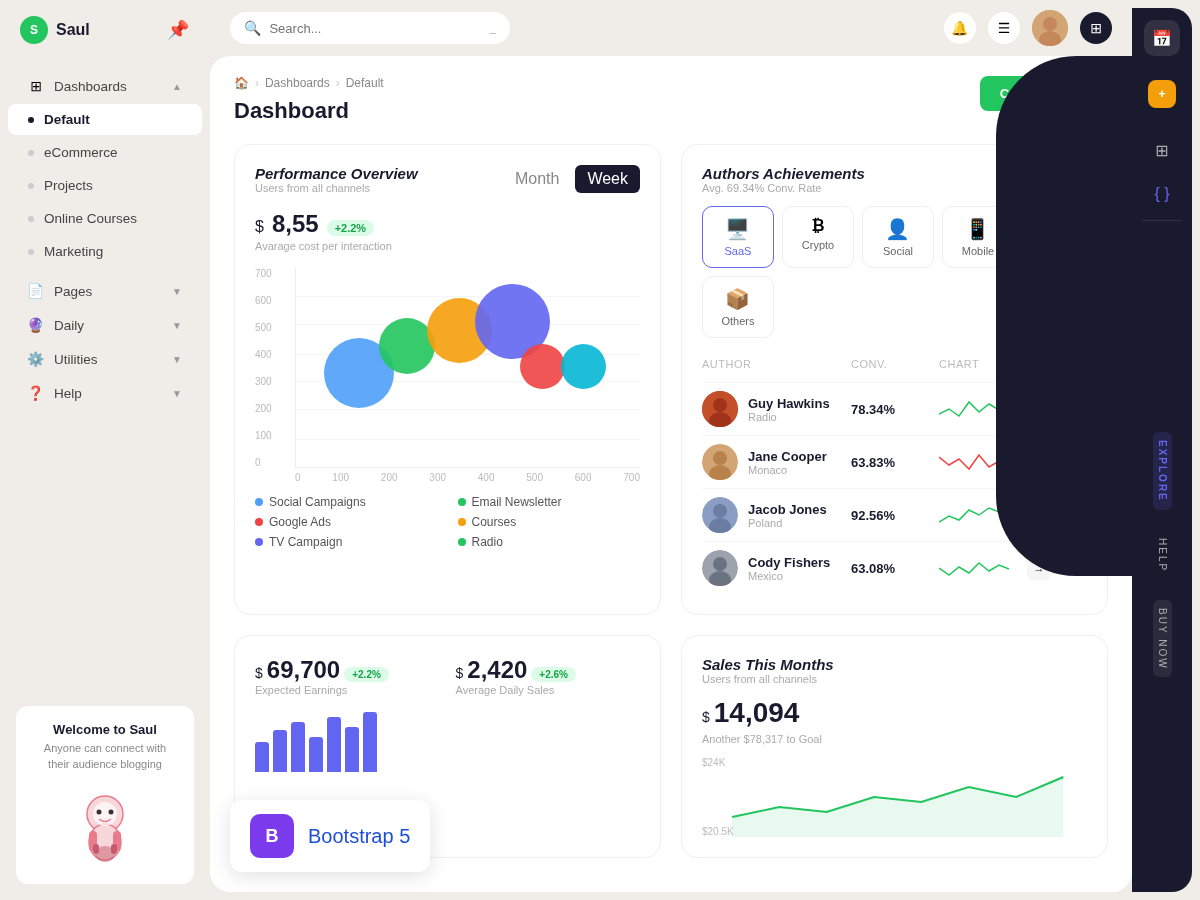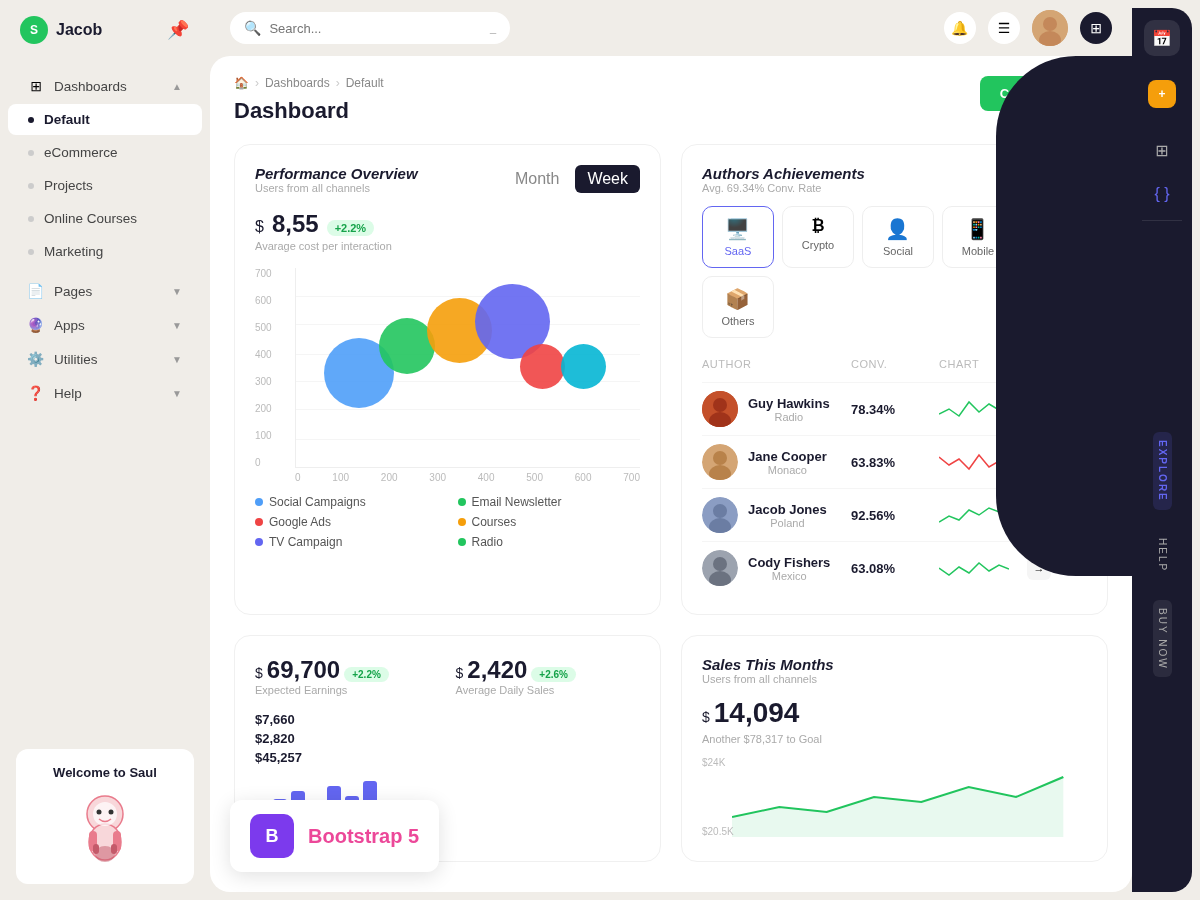--- a/index.html
+++ b/index.html
@@ -66,56 +66,56 @@
     .cat-tab { display: flex; flex-direction: column; align-items: center; gap: 4px; padding: 10px 16px; border-radius: 10px; cursor: pointer; border: 1px solid #eee; min-width: 72px; }
     .cat-tab.active { border-color: #6366f1; }
     .cat-tab-icon { font-size: 20px; }
     .cat-tab-label { font-size: 11px; color: #666; font-weight: 500; }
     .cat-tab.active .cat-tab-label { color: #6366f1; }
 
     
     .authors-table-header { display: grid; grid-template-columns: 1fr 80px 80px 60px; gap: 8px; padding: 4px 0; margin-bottom: 8px; }
     .col-header { font-size: 11px; color: #bbb; font-weight: 500; text-transform: uppercase; letter-spacing: 0.5px; }
     .author-row { display: grid; grid-template-columns: 1fr 80px 80px 60px; gap: 8px; align-items: center; padding: 8px 0; border-top: 1px solid #f5f5f5; }
-    .author-info { display: flex; align-items: center; gap: 10px; text-align: center; }
+    .author-info { display: flex; align-items: center; gap: 10px; }
     .author-name { font-size: 13px; font-weight: 600; color: #1a1a2e; }
     .author-country { font-size: 11px; color: #aaa; }
     .conv-val { font-size: 13px; font-weight: 600; color: #1a1a2e; }
     .mini-chart { height: 30px; display: flex; align-items: center; }
     .view-btn { width: 24px; height: 24px; background: #f5f5f5; border-radius: 6px; display: flex; align-items: center; justify-content: center; font-size: 11px; cursor: pointer; }
 
     
     .right-panel { width: 60px; background: #1a1a2e; display: flex; flex-direction: column; align-items: center; padding: 12px 0; gap: 8px; flex-shrink: 0; border-radius: 0 20px 20px 0; margin: 8px 8px 8px 0; position: relative; overflow: hidden; }
     .rp-icon { width: 36px; height: 36px; border-radius: 10px; display: flex; align-items: center; justify-content: center; font-size: 16px; cursor: pointer; color: #aaa; }
     .rp-divider { height: 1px; background: rgba(255,255,255,0.1); width: 40px; }
     .rp-badge { background: #22c55e; color: white; width: 28px; height: 28px; border-radius: 8px; display: flex; align-items: center; justify-content: center; font-size: 12px; font-weight: 700; }
     .rp-badge-orange { background: #f59e0b; }
 
     
     .sparkline { width: 70px; height: 30px; }
 
     .bootstrap-banner { position: absolute; bottom: 20px; left: 20px; background: white; border-radius: 12px; padding: 14px 20px; display: flex; align-items: center; gap: 14px; box-shadow: 0 4px 20px rgba(0,0,0,0.12); z-index: 100; }
     .bootstrap-icon { width: 44px; height: 44px; background: #7c3aed; border-radius: 10px; display: flex; align-items: center; justify-content: center; color: white; font-weight: 700; font-size: 18px; }
-    .bootstrap-label { font-size: 20px; font-weight: 700; color: #ec4899; }
+    .bootstrap-label { font-size: 20px; font-weight: 400; color: #1d4ed8; }
 
     .layout { display: flex; width: 1200px; height: 900px; }
     .center { display: flex; flex: 1; flex-direction: column; }
     .center-topbar { height: 56px; display: flex; align-items: center; padding: 0 20px; background: #f0ede8; gap: 16px; }
     .center-body { flex: 1; display: flex; gap: 0; overflow: hidden; }
   </style>
 </head>
 <body>
 
 <div class="layout">
 
   <div class="sidebar">
     <div class="sidebar-header">
       <div class="sidebar-logo">
         <div class="logo-icon">S</div>
-        <span class="logo-text">Jacob</span>
+        <span class="logo-text">Saul</span>
       </div>
       <span class="sidebar-pin">📌</span>
     </div>
 
     <div class="sidebar-nav">
 
       <div class="nav-item">
         <div class="nav-item-left">
           <div class="nav-icon">⊞</div>
           <span class="nav-label">Dashboards</span>
@@ -162,21 +162,21 @@
         <div class="nav-item-left">
           <div class="nav-icon">📄</div>
           <span class="nav-label">Pages</span>
         </div>
         <span class="nav-chevron">▼</span>
       </div>
 
       <div class="nav-item">
         <div class="nav-item-left">
           <div class="nav-icon">🔮</div>
-          <span class="nav-label">Apps</span>
+          <span class="nav-label">Daily</span>
         </div>
         <span class="nav-chevron">▼</span>
       </div>
 
       <div class="nav-item">
         <div class="nav-item-left">
           <div class="nav-icon">⚙️</div>
           <span class="nav-label">Utilities</span>
         </div>
         <span class="nav-chevron">▼</span>
@@ -187,20 +187,21 @@
           <div class="nav-icon">❓</div>
           <span class="nav-label">Help</span>
         </div>
         <span class="nav-chevron">▼</span>
       </div>
     </div>
 
     <div class="sidebar-footer">
       <div class="welcome-card">
         <div class="welcome-title">Welcome to Saul</div>
+        <div class="welcome-sub">Anyone can connect with their audience blogging</div>
         
         <svg width="100" height="80" viewBox="0 0 100 80">
           <circle cx="50" cy="30" r="18" fill="#f8d7da" stroke="#e97b8c" stroke-width="1.5"></circle>
           <ellipse cx="50" cy="58" rx="16" ry="18" fill="#f8d7da" stroke="#e97b8c" stroke-width="1.5"></ellipse>
           <circle cx="50" cy="30" r="12" fill="#fff" opacity="0.7"></circle>
           <circle cx="44" cy="28" r="2.5" fill="#333"></circle>
           <circle cx="56" cy="28" r="2.5" fill="#333"></circle>
           <path d="M44 35 Q50 40 56 35" stroke="#e97b8c" stroke-width="1.5" fill="none"></path>
           <rect x="34" y="47" width="8" height="20" rx="4" fill="#e97b8c"></rect>
           <rect x="58" y="47" width="8" height="20" rx="4" fill="#e97b8c"></rect>
@@ -482,25 +483,20 @@
               <div>
                 <div style="display:flex;align-items:baseline;gap:4px;">
                   <span style="font-size:14px;color:#1a1a2e;font-weight:500;">$</span>
                   <span style="font-size:24px;font-weight:700;color:#1a1a2e;">2,420</span>
                   <span class="badge-up" style="font-size:10px;">+2.6%</span>
                 </div>
                 <div style="font-size:11px;color:#aaa;">Average Daily Sales</div>
               </div>
             </div>
 
-            <div style="display:flex;flex-direction:column;gap:4px;margin-bottom:16px;">
-              <div style="font-size:13px;font-weight:600;color:#1a1a2e;">$7,660</div>
-              <div style="font-size:13px;font-weight:600;color:#1a1a2e;">$2,820</div>
-              <div style="font-size:13px;font-weight:600;color:#1a1a2e;">$45,257</div>
-            </div>
 
             <div style="display:flex;align-items:flex-end;gap:4px;height:60px;">
               <div style="background:#6366f1;width:14px;height:30px;border-radius:3px 3px 0 0;"></div>
               <div style="background:#6366f1;width:14px;height:42px;border-radius:3px 3px 0 0;"></div>
               <div style="background:#6366f1;width:14px;height:50px;border-radius:3px 3px 0 0;"></div>
               <div style="background:#6366f1;width:14px;height:35px;border-radius:3px 3px 0 0;"></div>
               <div style="background:#6366f1;width:14px;height:55px;border-radius:3px 3px 0 0;"></div>
               <div style="background:#6366f1;width:14px;height:45px;border-radius:3px 3px 0 0;"></div>
               <div style="background:#6366f1;width:14px;height:60px;border-radius:3px 3px 0 0;"></div>
             </div>

